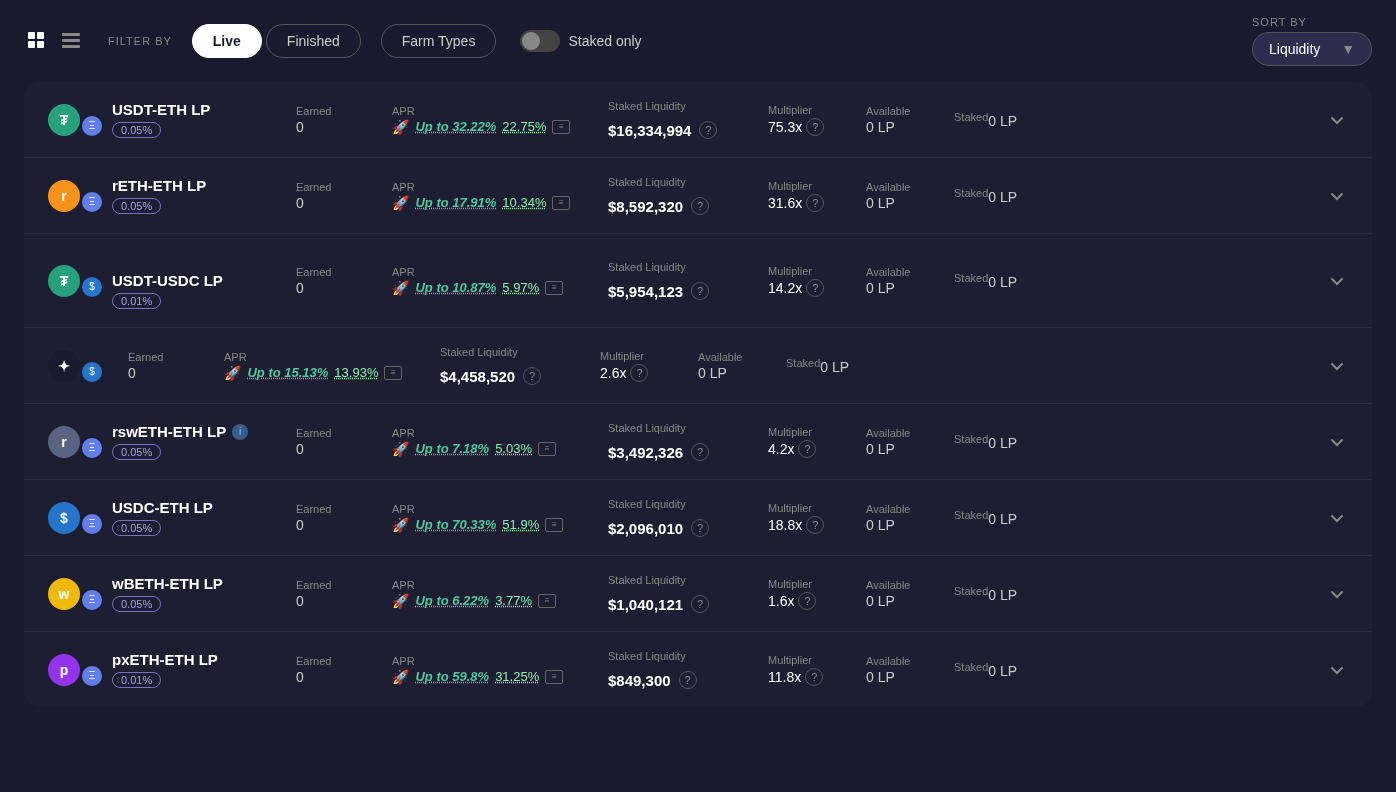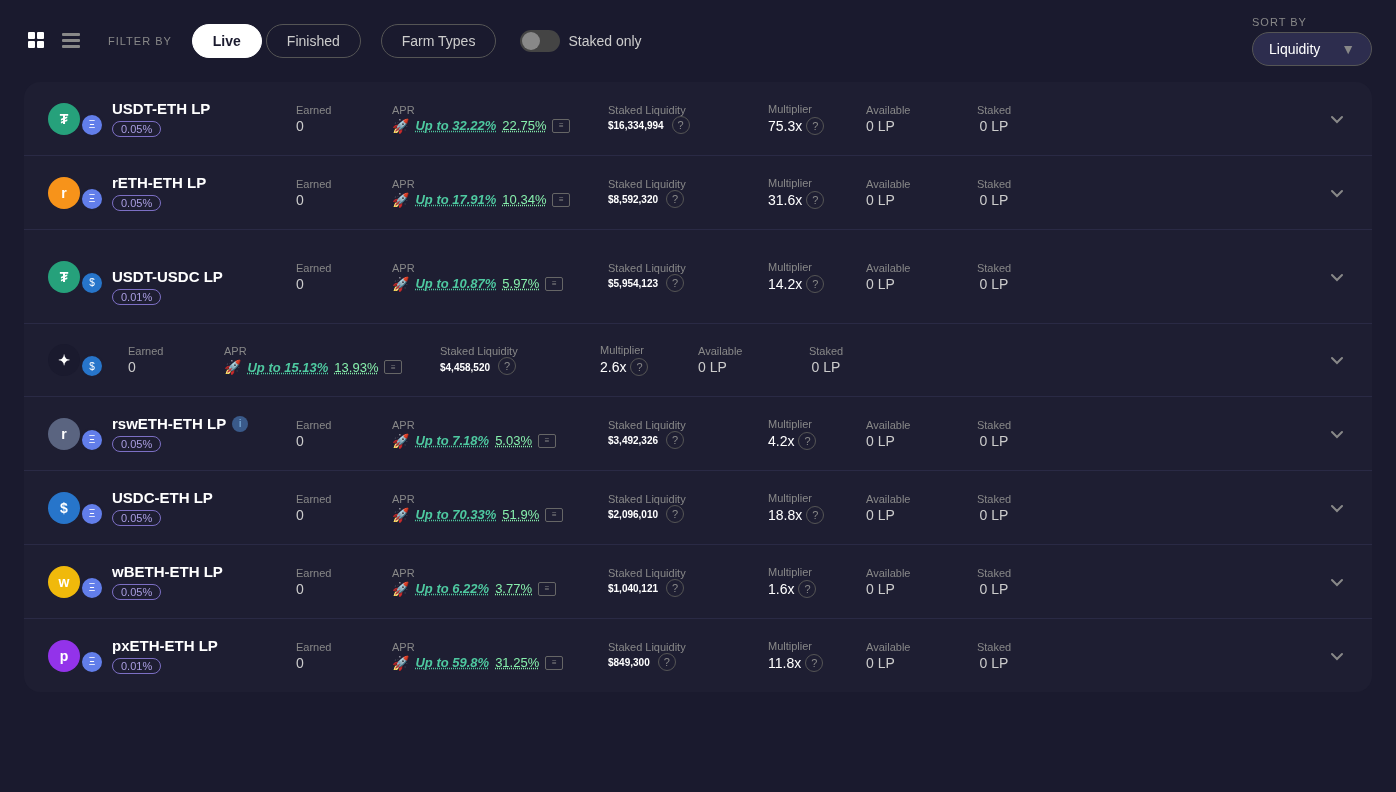--- a/index.html
+++ b/index.html
@@ -312,23 +312,24 @@
       font-size: 8px;
       color: #888;
       cursor: pointer;
     }
 
     .staked-liq-col {
       display: flex;
       flex-direction: column;
       min-width: 140px;
       margin-left: 16px;
+      gap: 8px;
     }
     .staked-value {
-      font-size: 10px;
+      font-size: 15px;
       font-weight: 600;
       color: #fff;
       margin-top: 2px;
     }
 
     .question-icon {
       width: 18px;
       height: 18px;
       border-radius: 50%;
       border: 1.5px solid #555;
@@ -357,24 +358,23 @@
     }
 
     .available-col {
       display: flex;
       flex-direction: column;
       min-width: 80px;
       margin-left: 8px;
     }
     .staked-col {
       display: flex;
-      flex-direction: column;
+      flex-direction: row;
       min-width: 80px;
       margin-left: 8px;
-      align-items: center;
     }
 
     .expand-btn {
       margin-left: auto;
       background: none;
       border: none;
       cursor: pointer;
       color: #888;
       padding: 4px;
       display: flex;

